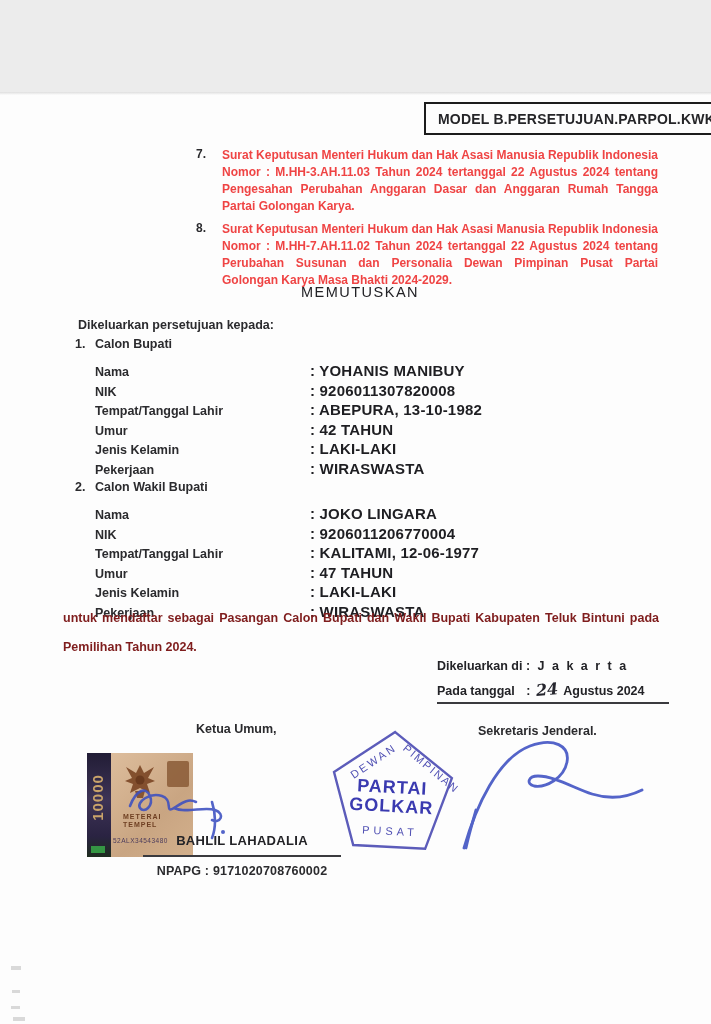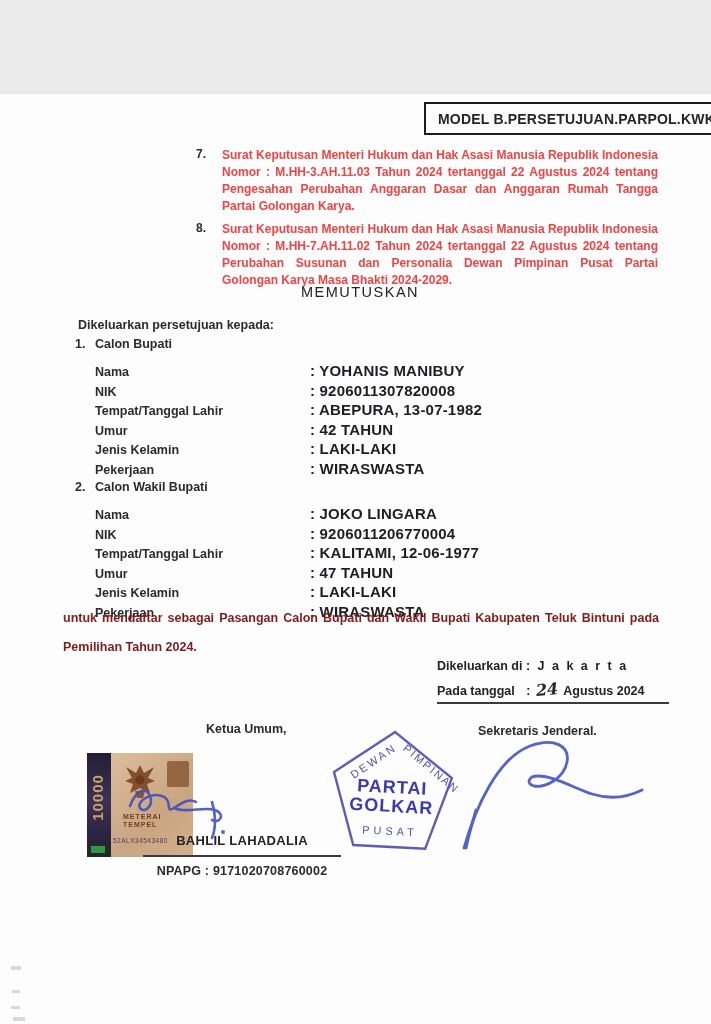--- a/index.html
+++ b/index.html
@@ -30,21 +30,21 @@
   .field-value{font-size:15px;font-weight:bold;color:#1e1e22;letter-spacing:.2px;}
   .cand-block{margin-bottom:6px;}
   .closing{position:absolute;left:63px;top:604px;width:596px;font-size:12.5px;line-height:29px;
     text-align:justify;font-weight:bold;color:#7f1d1d;}
   .issued{position:absolute;left:437px;top:659px;font-size:12.5px;font-weight:bold;color:#232327;}
   .issued-row1{height:21px;}
   .issued-row2{width:232px;border-bottom:2px solid #3a3a3e;padding-bottom:3px;}
   .issued-spaced{letter-spacing:2px;}
   .hand{display:inline-block;font-family:"DejaVu Serif",serif;font-style:italic;font-size:16px;
     transform:rotate(-5deg);color:#26262e;margin:0 2px;}
-  .sig-title-left{position:absolute;left:206px;top:722px;font-size:12.5px;font-weight:bold;color:#2b2b2e;}
+  .sig-title-left{position:absolute;left:196px;top:722px;font-size:12.5px;font-weight:bold;color:#2b2b2e;}
   .sig-title-right{position:absolute;left:478px;top:724px;font-size:12.5px;font-weight:bold;color:#2b2b2e;}
   
   .meterai{position:absolute;left:87px;top:753px;width:106px;height:104px;background:#d8b896;
     box-shadow:0 0 0 1px rgba(150,110,70,.35) inset;}
   .meterai-strip{position:absolute;left:0;top:0;width:24px;height:104px;
     background:linear-gradient(180deg,#221d36 0%,#3d3355 45%,#2a2342 80%,#1e2c1e 100%);}
   .meterai-denom{position:absolute;left:-13px;top:36px;transform:rotate(-90deg);
     font-size:15px;font-weight:bold;color:#c9a36a;letter-spacing:1px;}
   .meterai-glint{position:absolute;left:4px;bottom:4px;width:14px;height:7px;background:#39b24a;opacity:.8;}
   .meterai-body{position:absolute;left:24px;top:0;width:82px;height:104px;
@@ -97,21 +97,21 @@
       <div class="field-row">
         <span class="field-label">Nama</span>
         <span class="field-value">: YOHANIS MANIBUY</span>
       </div>
       <div class="field-row">
         <span class="field-label">NIK</span>
         <span class="field-value">: 9206011307820008</span>
       </div>
       <div class="field-row">
         <span class="field-label">Tempat/Tanggal Lahir</span>
-        <span class="field-value">: ABEPURA, 13-07-1982</span>
+        <span class="field-value">: ABEPURA, 13-10-1982</span>
       </div>
       <div class="field-row">
         <span class="field-label">Umur</span>
         <span class="field-value">: 42 TAHUN</span>
       </div>
       <div class="field-row">
         <span class="field-label">Jenis Kelamin</span>
         <span class="field-value">: LAKI-LAKI</span>
       </div>
       <div class="field-row">

